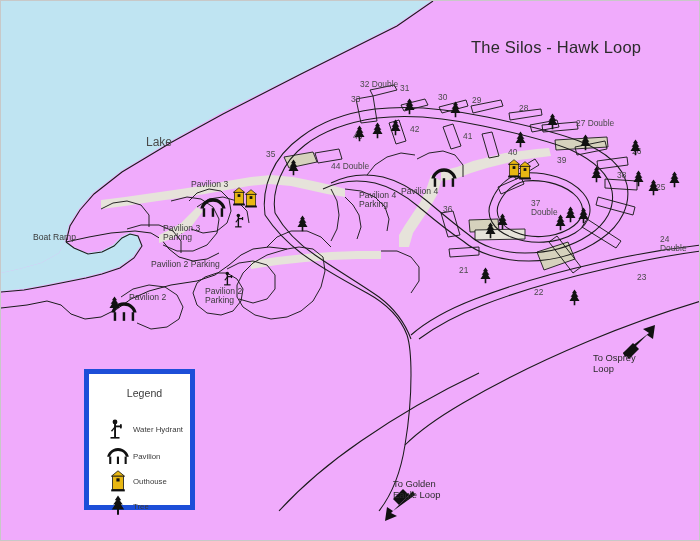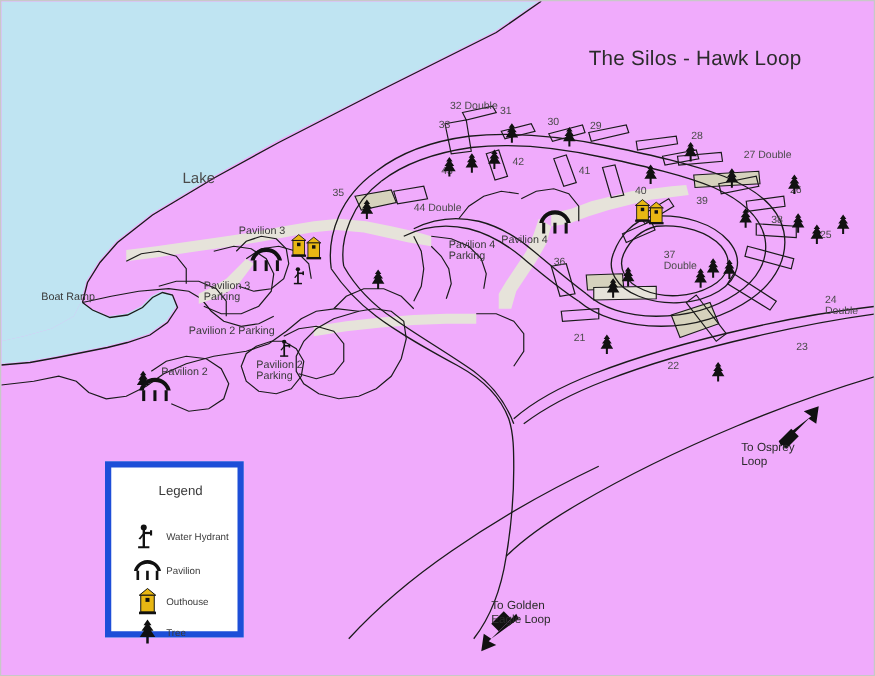--- a/index.html
+++ b/index.html
@@ -268,22 +268,22 @@
   <div class="lbl lbl-feature" style="left:128px; top:292px;">Pavilion 2</div>
   <div class="lbl lbl-feature" style="left:400px; top:186px;">Pavilion 4</div>
   <div class="lbl lbl-feature" style="left:358px; top:190px;">Pavilion 4
 Parking</div>
 
   <div class="lbl lbl-site" style="left:359px; top:79px;">32 Double</div>
   <div class="lbl lbl-site" style="left:399px; top:83px;">31</div>
   <div class="lbl lbl-site" style="left:350px; top:94px;">33</div>
   <div class="lbl lbl-site" style="left:437px; top:92px;">30</div>
   <div class="lbl lbl-site" style="left:471px; top:95px;">29</div>
-  <div class="lbl lbl-site" style="left:518px; top:103px;margin-left:34px;">28</div>
-  <div class="lbl lbl-site" style="left:575px; top:118px;margin-left:19px;">27 Double</div>
+  <div class="lbl lbl-site" style="left:518px; top:103px;">28</div>
+  <div class="lbl lbl-site" style="left:575px; top:118px;">27 Double</div>
   <div class="lbl lbl-site" style="left:631px; top:146px;">26</div>
   <div class="lbl lbl-site" style="left:655px; top:182px;">25</div>
   <div class="lbl lbl-site" style="left:659px; top:234px;">24
 Double</div>
   <div class="lbl lbl-site" style="left:636px; top:272px;">23</div>
   <div class="lbl lbl-site" style="left:533px; top:287px;">22</div>
   <div class="lbl lbl-site" style="left:458px; top:265px;">21</div>
   <div class="lbl lbl-site" style="left:442px; top:204px;">36</div>
   <div class="lbl lbl-site" style="left:530px; top:198px;">37
 Double</div>

